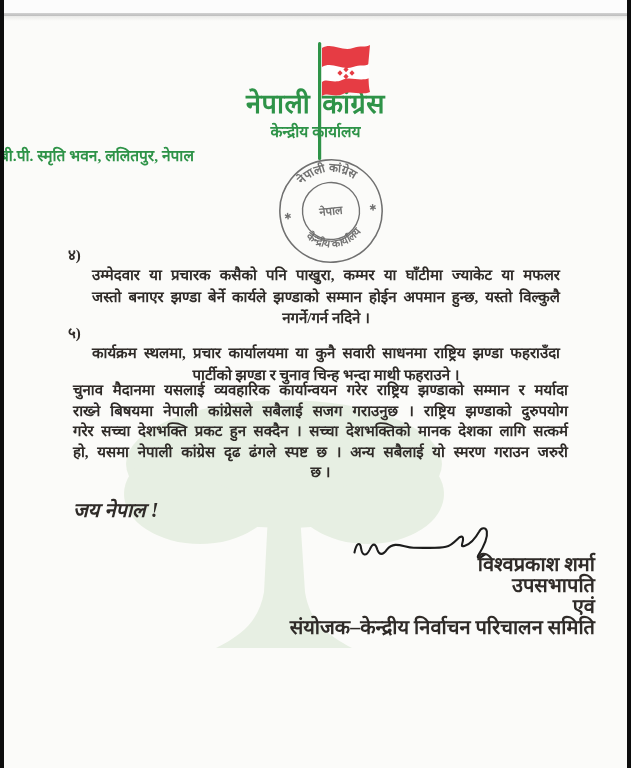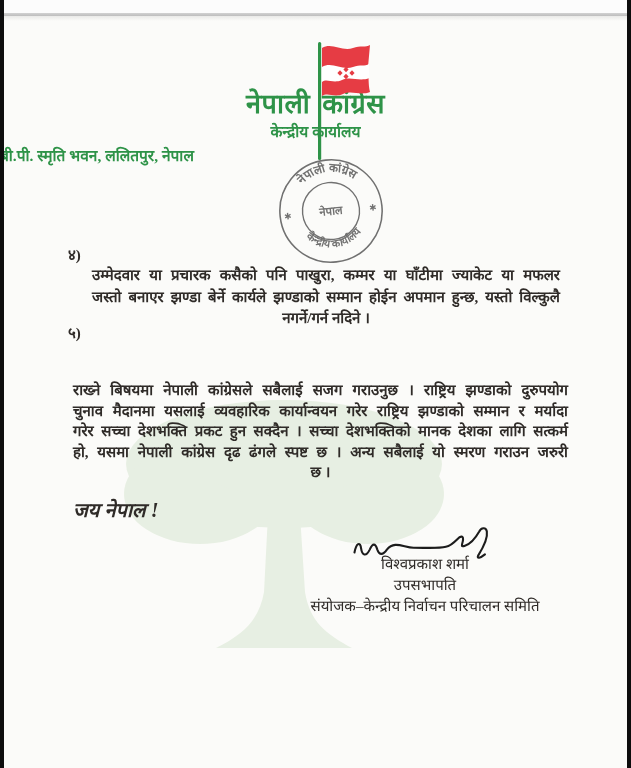--- a/index.html
+++ b/index.html
@@ -38,22 +38,22 @@
   .itemtext{position:absolute;left:92px;width:468px;font-size:15px;font-weight:600;
     color:var(--ink,#2f2b28);line-height:21.5px;z-index:3;margin-top:21px;}
   .para{position:absolute;left:73px;top:380px;width:495px;font-size:15px;font-weight:600;
     color:var(--ink,#2f2b28);line-height:20.5px;z-index:3;}
   .j{text-align:justify;text-align-last:justify;}
   .l{text-align:center;}
   .salutation{position:absolute;left:73px;top:496px;font-size:20px;font-weight:700;color:var(--ink,#2f2b28);z-index:3;font-style:italic;}
 
   
   .sig-svg{position:absolute;left:345px;top:522px;width:158px;height:40px;z-index:3;}
-  .sigblock{position:absolute;left:255px;top:554px;width:340px;text-align:center;
-    font-size:15px;font-weight:400;color:var(--ink,#2f2b28);z-index:3;}
+  .sigblock{position:absolute;left:255px;top:554px;width:340px;text-align:right;
+    font-size:20px;font-weight:700;color:var(--ink,#2f2b28);z-index:3;}
   .sigblock div{line-height:21px;}
 </style>
 </head>
 <body>
 
 <div class="screen">
 
   <div class="topstrip"></div>
   <div class="divider"></div>
   <div class="divider-shadow"></div>
@@ -111,38 +111,43 @@
   </div>
 
   <div class="num" style="top:244px;">४)</div>
   <div class="itemtext" style="top:244px;">
     <div class="j">उम्मेदवार या प्रचारक कसैको पनि पाखुरा, कम्मर  या घाँटीमा ज्याकेट या मफलर</div>
     <div class="j">जस्तो बनाएर झण्डा बेर्ने कार्यले झण्डाको सम्मान होईन अपमान हुन्छ, यस्तो विल्कुलै</div>
     <div class="l">नगर्ने/गर्न नदिने ।</div>
   </div>
 
   <div class="num" style="top:322px;">५)</div>
+  <div class="itemtext" style="top:322px;">
+    <div class="j">कार्यक्रम स्थलमा, प्रचार कार्यालयमा या कुनै सवारी साधनमा राष्ट्रिय झण्डा फहराउँदा</div>
+    <div class="l">पार्टीको झण्डा र चुनाव चिन्ह भन्दा माथी फहराउने ।</div>
+  </div>
 
   <div class="para">
+    <div class="j">चुनाव मैदानमा यसलाई व्यवहारिक कार्यान्वयन गरेर राष्ट्रिय झण्डाको सम्मान र मर्यादा</div>
     <div class="j">राख्ने बिषयमा नेपाली कांग्रेसले सबैलाई सजग गराउनुछ । राष्ट्रिय झण्डाको दुरुपयोग</div>
-    <div class="j">चुनाव मैदानमा यसलाई व्यवहारिक कार्यान्वयन गरेर राष्ट्रिय झण्डाको सम्मान र मर्यादा</div>
     <div class="j">गरेर सच्चा देशभक्ति प्रकट हुन सक्दैन । सच्चा देशभक्तिको मानक देशका लागि सत्कर्म</div>
     <div class="j">हो, यसमा नेपाली कांग्रेस दृढ ढंगले स्पष्ट छ । अन्य सबैलाई यो स्मरण गराउन जरुरी</div>
     <div class="l">छ ।</div>
   </div>
 
   <div class="salutation">जय नेपाल !</div>
 
   <div class="sig-svg">
     <svg width="158" height="40" viewBox="0 0 158 42">
       <path fill="none" stroke="#1c1c1c" stroke-width="2.2" stroke-linecap="round" stroke-linejoin="round" d="M6,32 C8,22 12,20 13,28 C14,35 18,37 22,29 C25,22 28,22 30,29 C32,35 36,35 40,29 C48,19 58,27 68,27 C82,27 94,28 102,26 C107,25 111,21 114,18 C117,15 120,14 120,18 C120,23 116,27 122,25 C128,23 133,17 137,10 C139,6 144,5 145,10 C146,16 141,27 136,35 C134,39 138,38 143,34"></path>
     </svg>
   </div>
 
   <div class="sigblock">
     <div>विश्वप्रकाश शर्मा</div>
     <div>उपसभापति</div>
+    <div>एवं</div>
     <div>संयोजक–केन्द्रीय निर्वाचन परिचालन समिति</div>
   </div>
 
   <div class="edge left"></div>
   <div class="edge right"></div>
 </div>
 
 </body></html>

